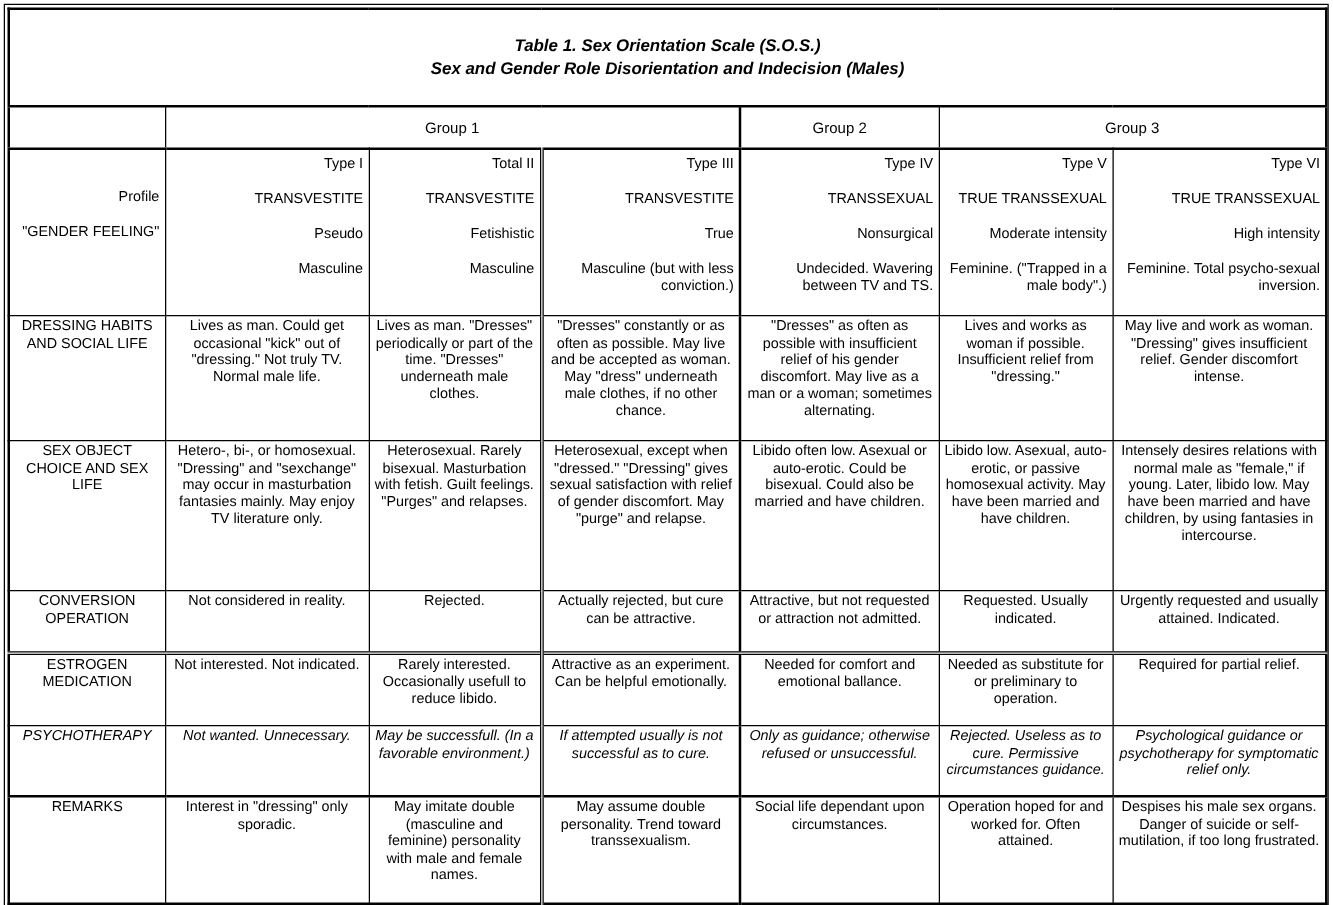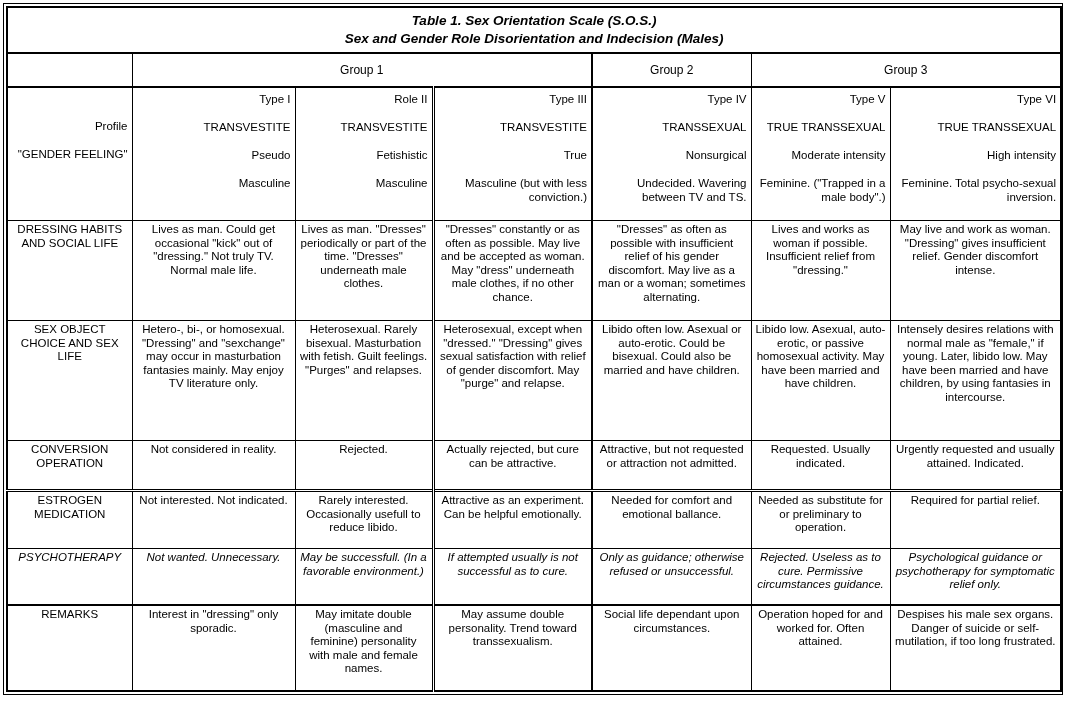--- a/index.html
+++ b/index.html
@@ -29,21 +29,21 @@
     padding: 2px 4px;
     font-size: 11.5px;
     line-height: 1.18;
     overflow: hidden;
   }
   tr.title-row td {
     border-bottom: 2px solid #000;
     text-align: center;
     vertical-align: middle;
     height: 38px;
-    padding: 3px;
+    padding: 19px;
   }
   .title-line {
     font-weight: bold;
     font-style: italic;
     font-size: 13.5px;
     line-height: 1.3;
   }
   tr.group-row td {
     height: 28px;
     vertical-align: middle;
@@ -107,21 +107,21 @@
       <div class="pline">Profile</div>
       <div class="pline">"GENDER FEELING"</div>
     </td>
     <td>
       <div class="pline">Type I</div>
       <div class="pline">TRANSVESTITE</div>
       <div class="pline">Pseudo</div>
       <div class="pline">Masculine</div>
     </td>
     <td>
-      <div class="pline">Role II</div>
+      <div class="pline">Total II</div>
       <div class="pline">TRANSVESTITE</div>
       <div class="pline">Fetishistic</div>
       <div class="pline">Masculine</div>
     </td>
     <td class="dl">
       <div class="pline">Type III</div>
       <div class="pline">TRANSVESTITE</div>
       <div class="pline">True</div>
       <div class="pline">Masculine (but with less conviction.)</div>
     </td>

